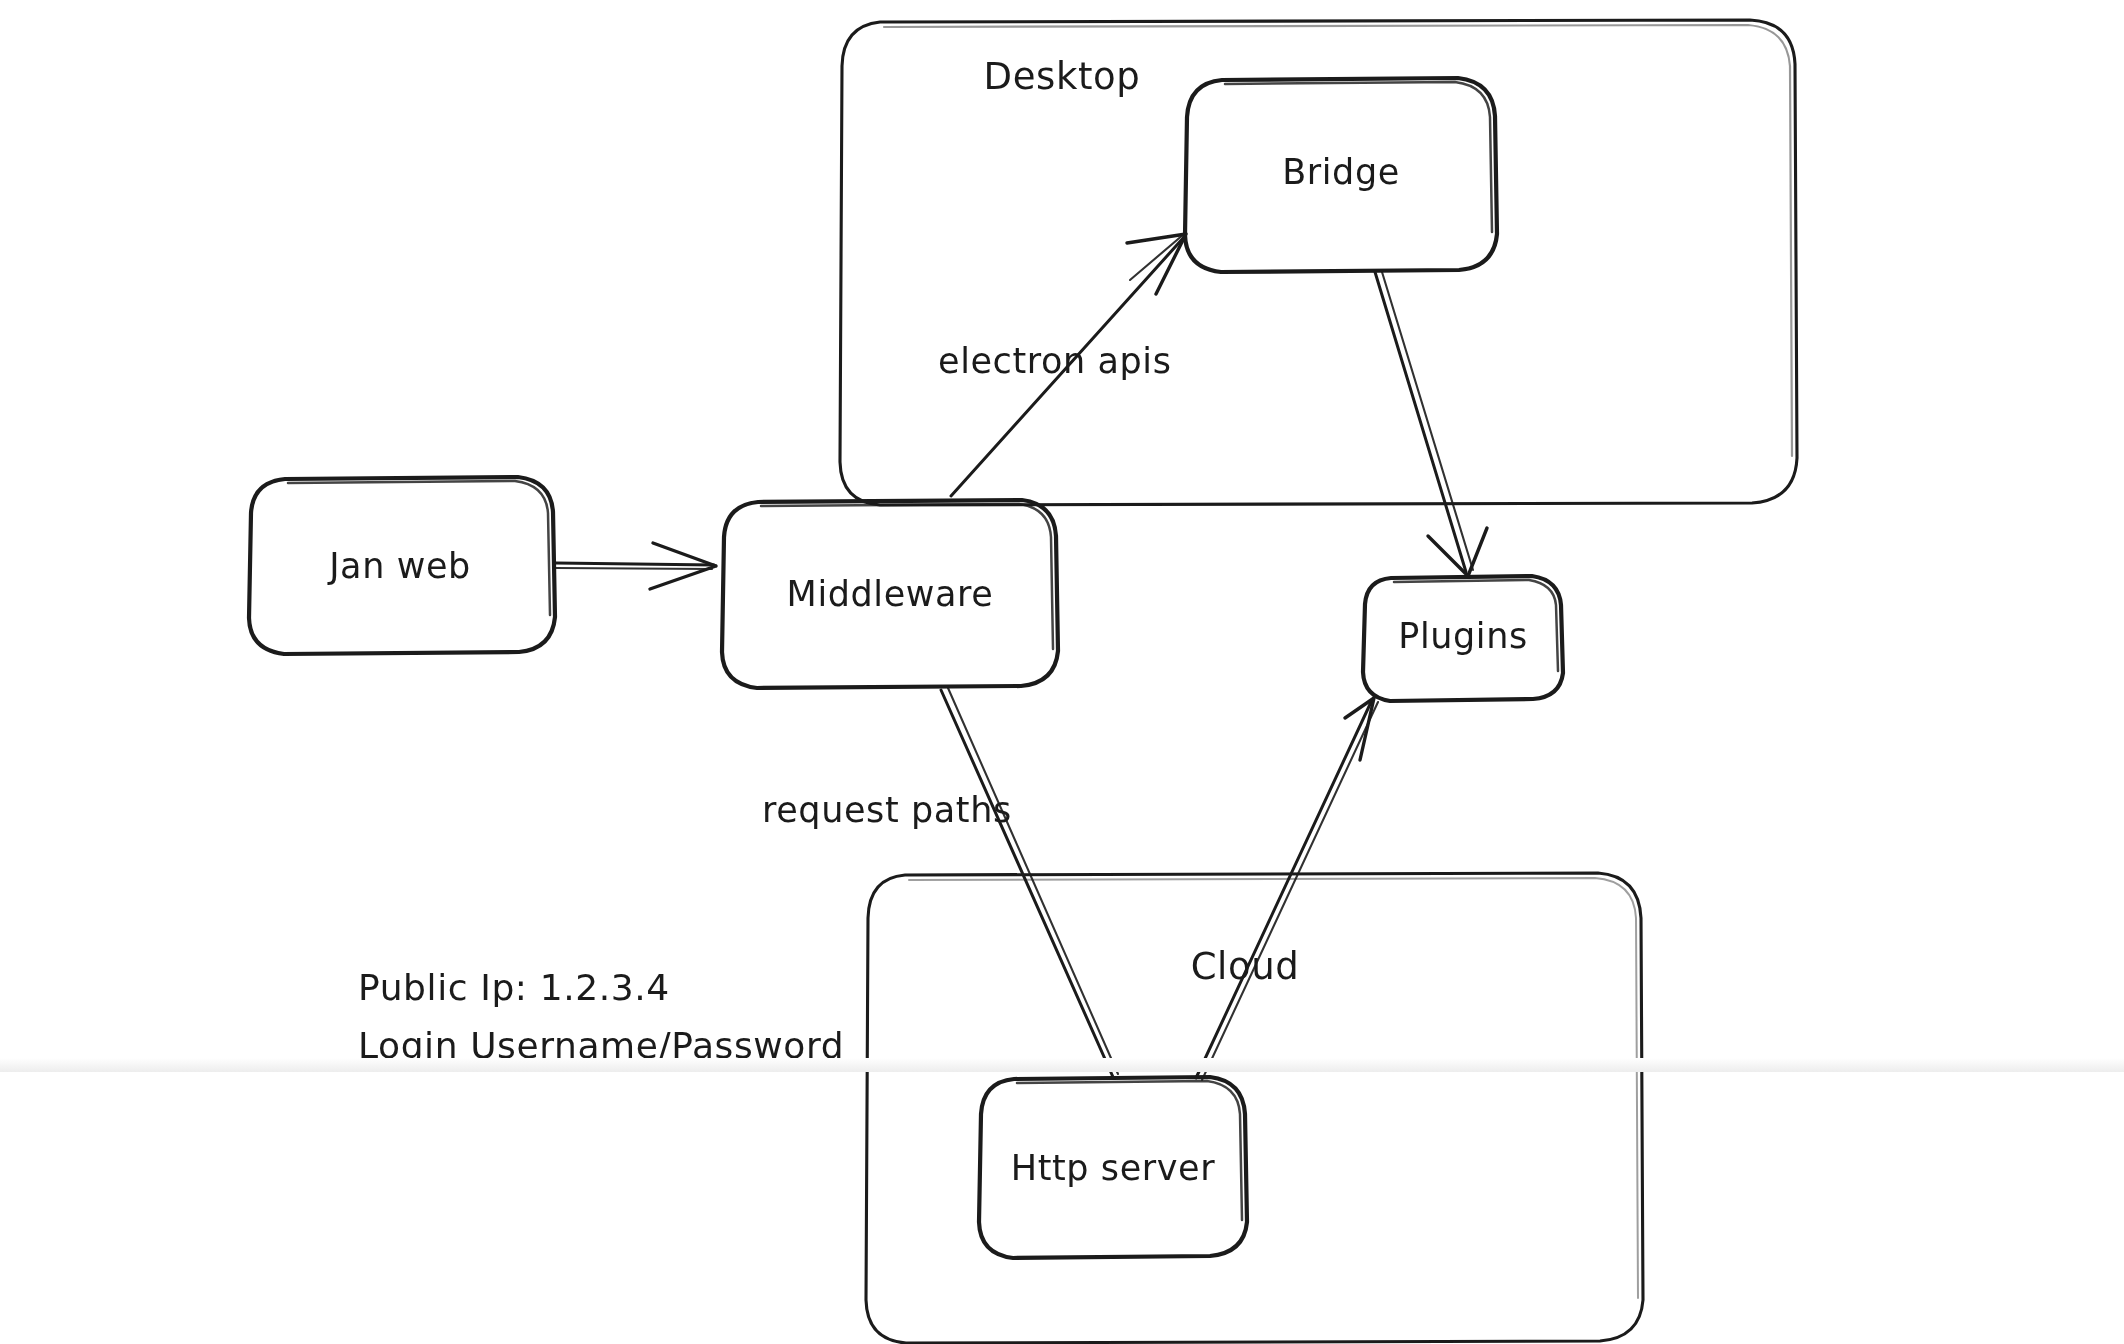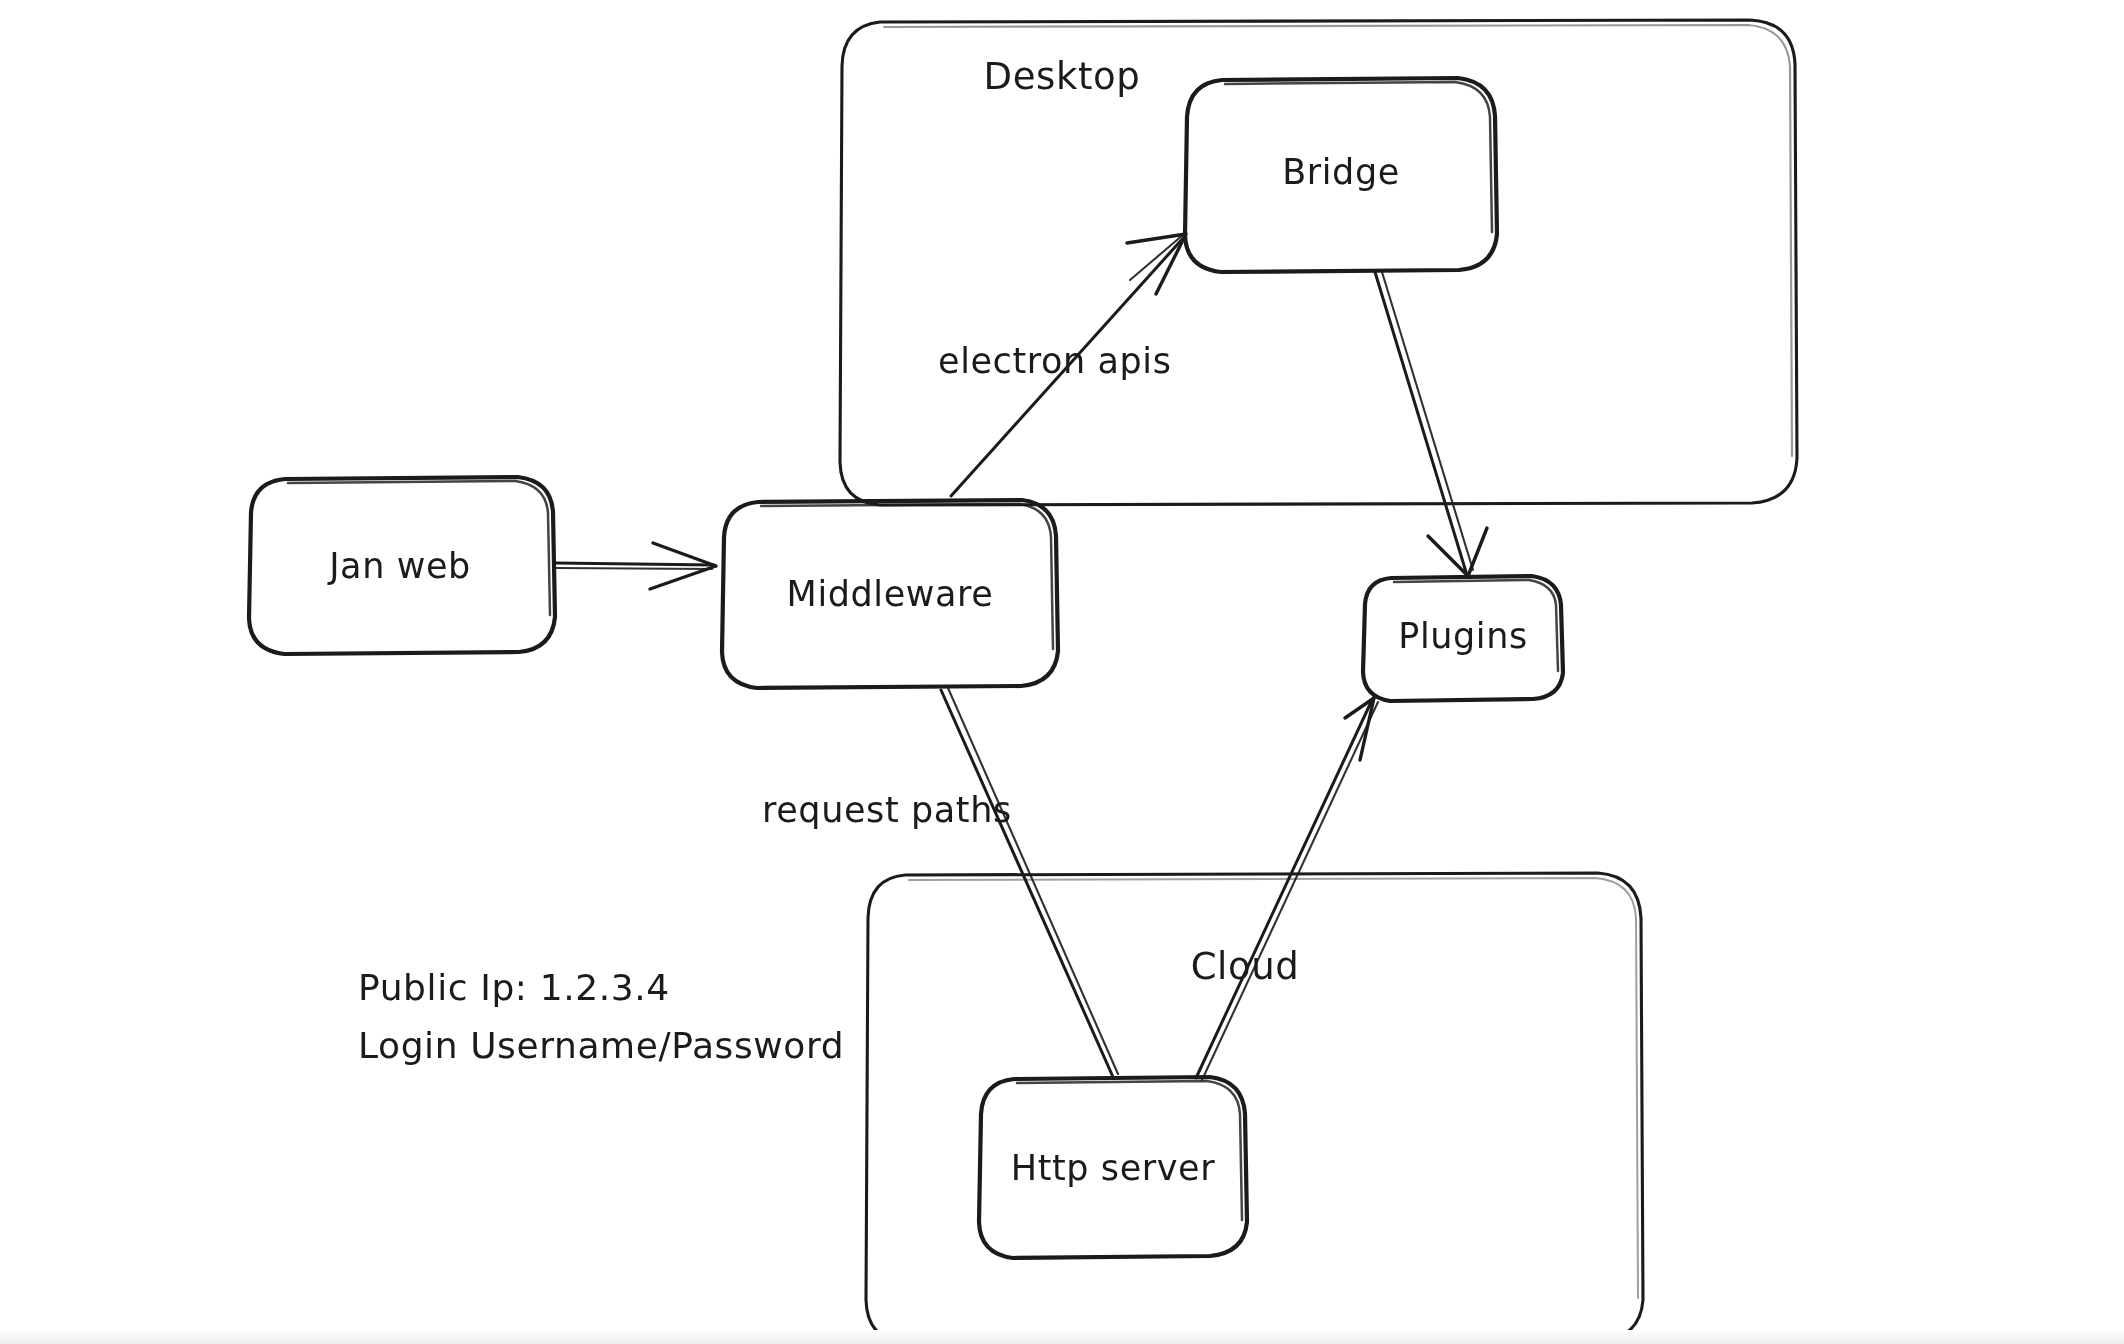--- a/index.html
+++ b/index.html
@@ -10,21 +10,21 @@
   }
   body {
     width: 2124px;
     height: 1344px;
     overflow: hidden;
     font-family: "DejaVu Sans", sans-serif;
   }
   #canvas-root {
     position: relative;
     width: 2124px;
-    height: 1344px;
+    height: 1072px;
     background: #ffffff;
   }
   #diagram-svg {
     position: absolute;
     inset: 0;
     width: 2124px;
     height: 1344px;
     display: block;
   }
   .sketch-stroke {

